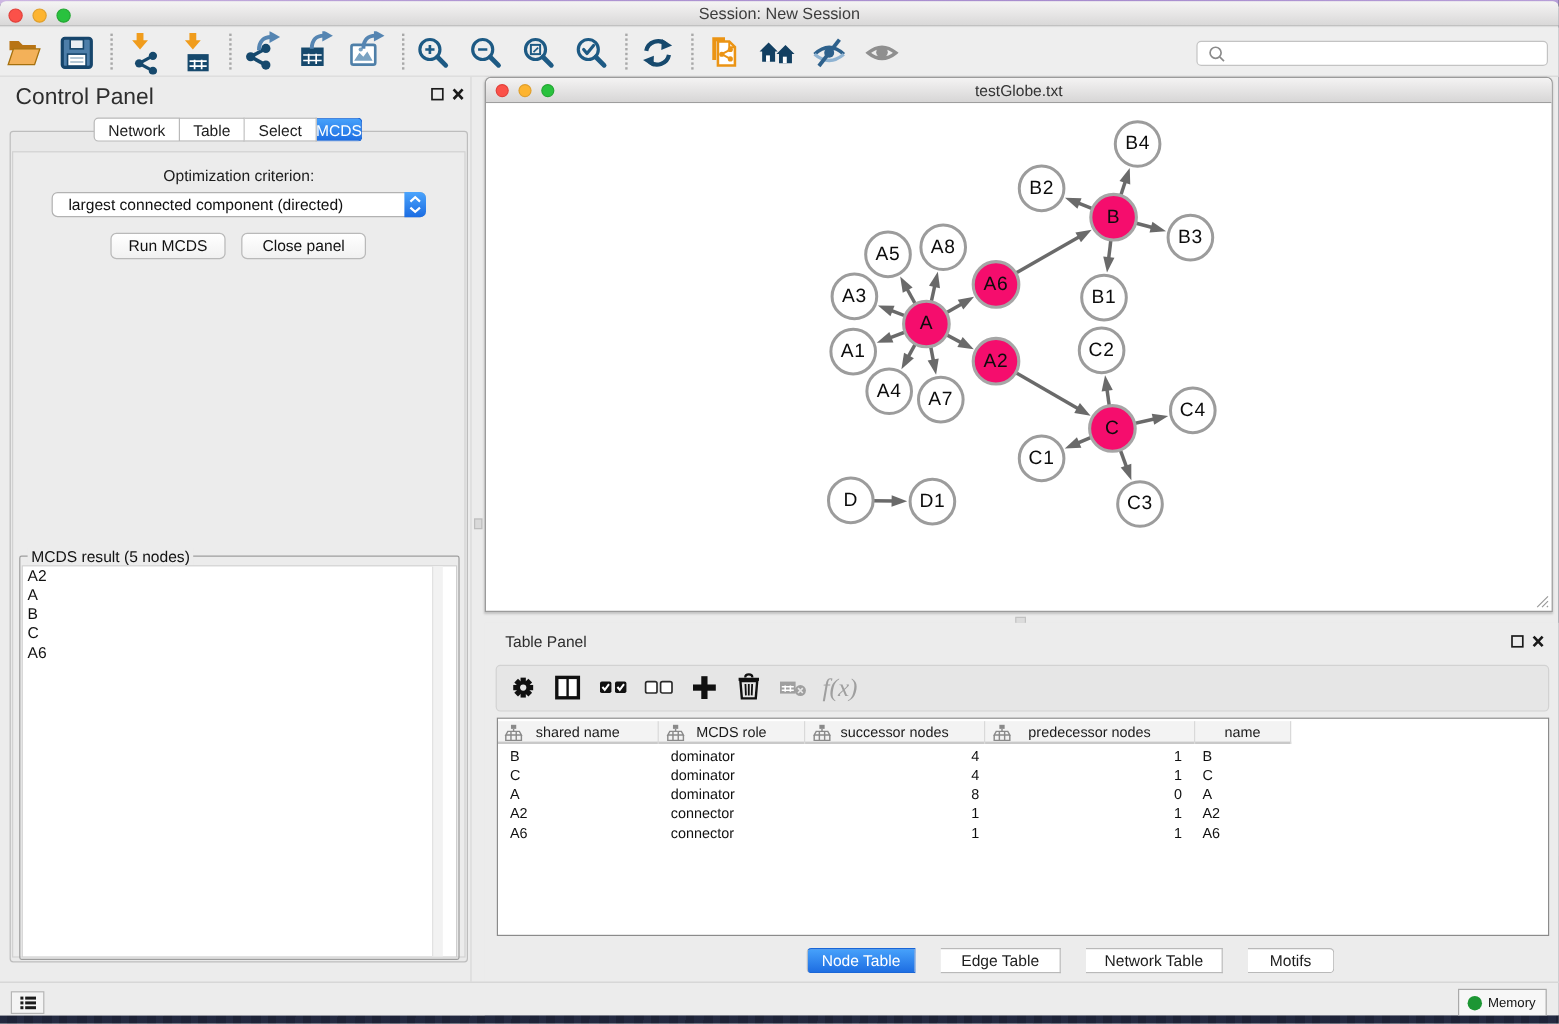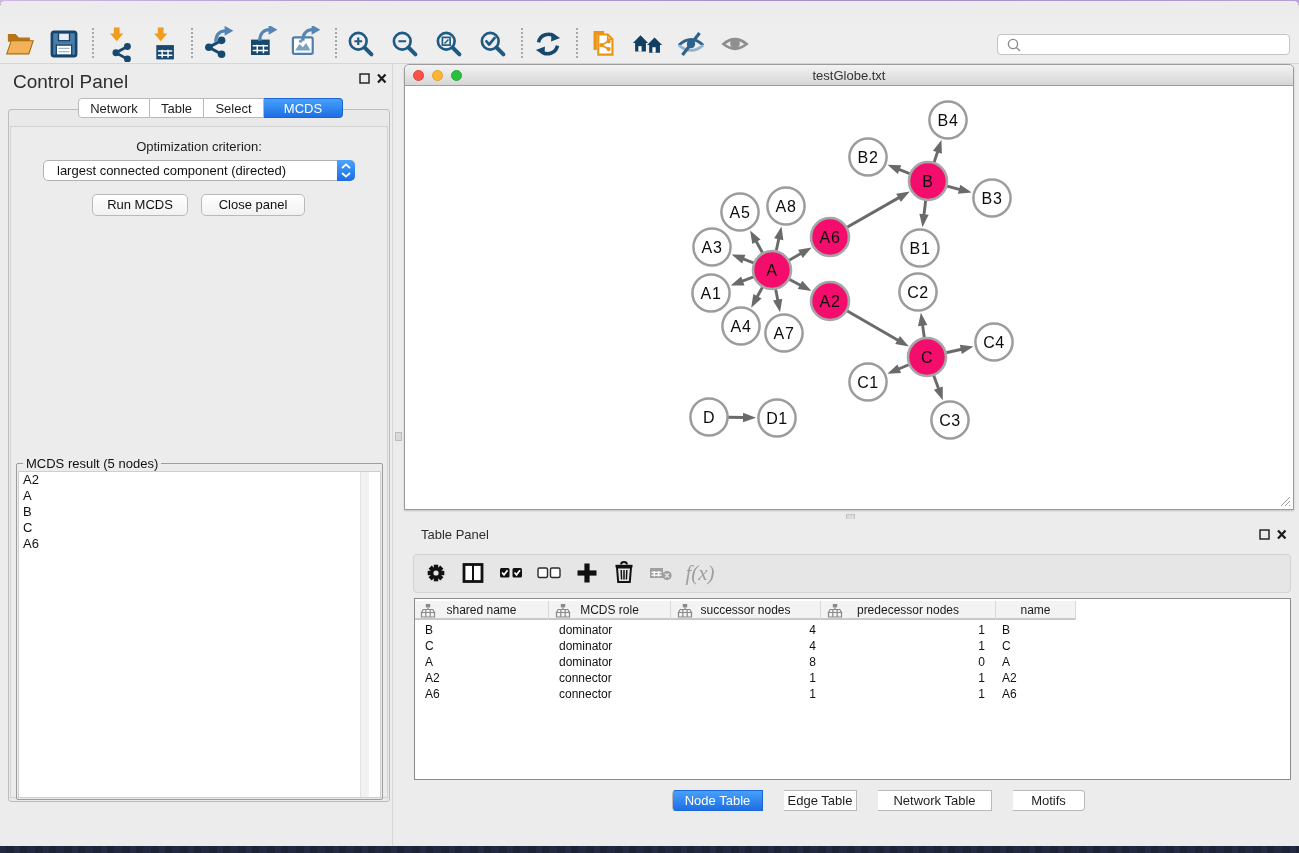--- a/index.html
+++ b/index.html
@@ -98,20 +98,26 @@
   border:1px solid #b5b5b5; }
 #membtn { position:absolute; left:1215px; top:5px; width:74px; height:23px; background:#f7f7f7;
   border:1px solid #a9a9a9; font-size:11px; color:#111; }
 #membtn .dot { position:absolute; left:7px; top:5px; width:12px; height:12px; border-radius:50%; background:#1d9634; }
 #membtn .mt { position:absolute; left:24px; top:0; line-height:22px; }
 </style>
 </head>
 <body>
 <div id="desktop-top"></div>
 <div id="app">
+  <div id="titlebar">
+    <div class="tl t1"></div>
+      <div class="tl t2"></div>
+      <div class="tl t3"></div>
+    <div class="ttl">Session: New Session</div>
+  </div>
   <div id="toolbar">
     <div class="tsep" style="left:92px"></div>
     <div class="tsep" style="left:191px"></div>
     <div class="tsep" style="left:335px"></div>
     <div class="tsep" style="left:521px"></div>
     <div class="tsep" style="left:576px"></div>
     <svg class="ticon" style="left:0;top:3px" width="760" height="36" id="toolicons">
         <g transform="translate(20,18) scale(1.1)">
           <path d="M-11,-9 L-4,-9 L-1,-6 L9,-6 L9,-2 L-11,-2 Z" fill="#b87414"></path>
           <path d="M-12,9 L-8,-3 L12,-3 L8,9 Z" fill="#f3b159" stroke="#a5700e" stroke-width="1"></path>
@@ -273,21 +279,21 @@
               <div>A6</div>
           </div>
           <div class="sb"></div>
         </div>
       </div>
     </div>
     <div class="seg" id="cp-tabs">
       <div class="s" style="width:72px">Network</div>
       <div class="s" style="width:54px">Table</div>
       <div class="s" style="width:60px">Select</div>
-      <div class="s sel" style="width:79px">MCDS</div>
+      <div class="s sel" style="width:38px">MCDS</div>
     </div>
   </div>
   <div id="vsplit">
       <div id="vgrip"></div>
     </div>
   <div style="position:absolute;left:846px;top:513px;width:9px;height:6px;background:#dcdcdc;border:1px solid #c2c2c2"></div>
 
   <div id="netwin">
     <div class="bar">
       <div class="tl t1"></div>
@@ -503,19 +509,37 @@
           <div class="r" style="top: 48px; left: 587px; width: 60px; text-align: left;">A2</div>
           <div class="r" style="top: 64px; left: 10px; width: 100px; text-align: left;">A6</div>
           <div class="r" style="top: 64px; left: 144px; width: 100px; text-align: left;">connector</div>
           <div class="r" style="top: 64px; left: 300px; width: 101px; text-align: right;">1</div>
           <div class="r" style="top: 64px; left: 470px; width: 100px; text-align: right;">1</div>
           <div class="r" style="top: 64px; left: 587px; width: 60px; text-align: left;">A6</div>
         </div>
     </div>
     <div class="seg" id="ttabs">
       <div class="s sel" style="width:91px">Node Table</div>
-      <div class="s" style="width:73px">Edge Table</div>
+      <div class="s" style="width:100px">Edge Table</div>
       <div class="s" style="width:114px">Network Table</div>
       <div class="s" style="width:72px">Motifs</div>
     </div>
   </div>
 
+  <div id="statusbar">
+    <div id="lstbtn">
+      <svg width="26" height="17" style="position:absolute;left:0;top:0">
+        <g fill="#1b1b1b">
+          <rect x="7" y="3.5" width="2.5" height="2.5"></rect>
+            <rect x="11" y="3.5" width="9" height="2.5"></rect>
+          <rect x="7" y="7.5" width="2.5" height="2.5"></rect>
+            <rect x="11" y="7.5" width="9" height="2.5"></rect>
+          <rect x="7" y="11.5" width="2.5" height="2.5"></rect>
+            <rect x="11" y="11.5" width="9" height="2.5"></rect>
+        </g>
+      </svg>
+    </div>
+    <div id="membtn">
+        <div class="dot"></div>
+        <div class="mt">Memory</div>
+      </div>
+  </div>
 </div>
 
 </body></html>

